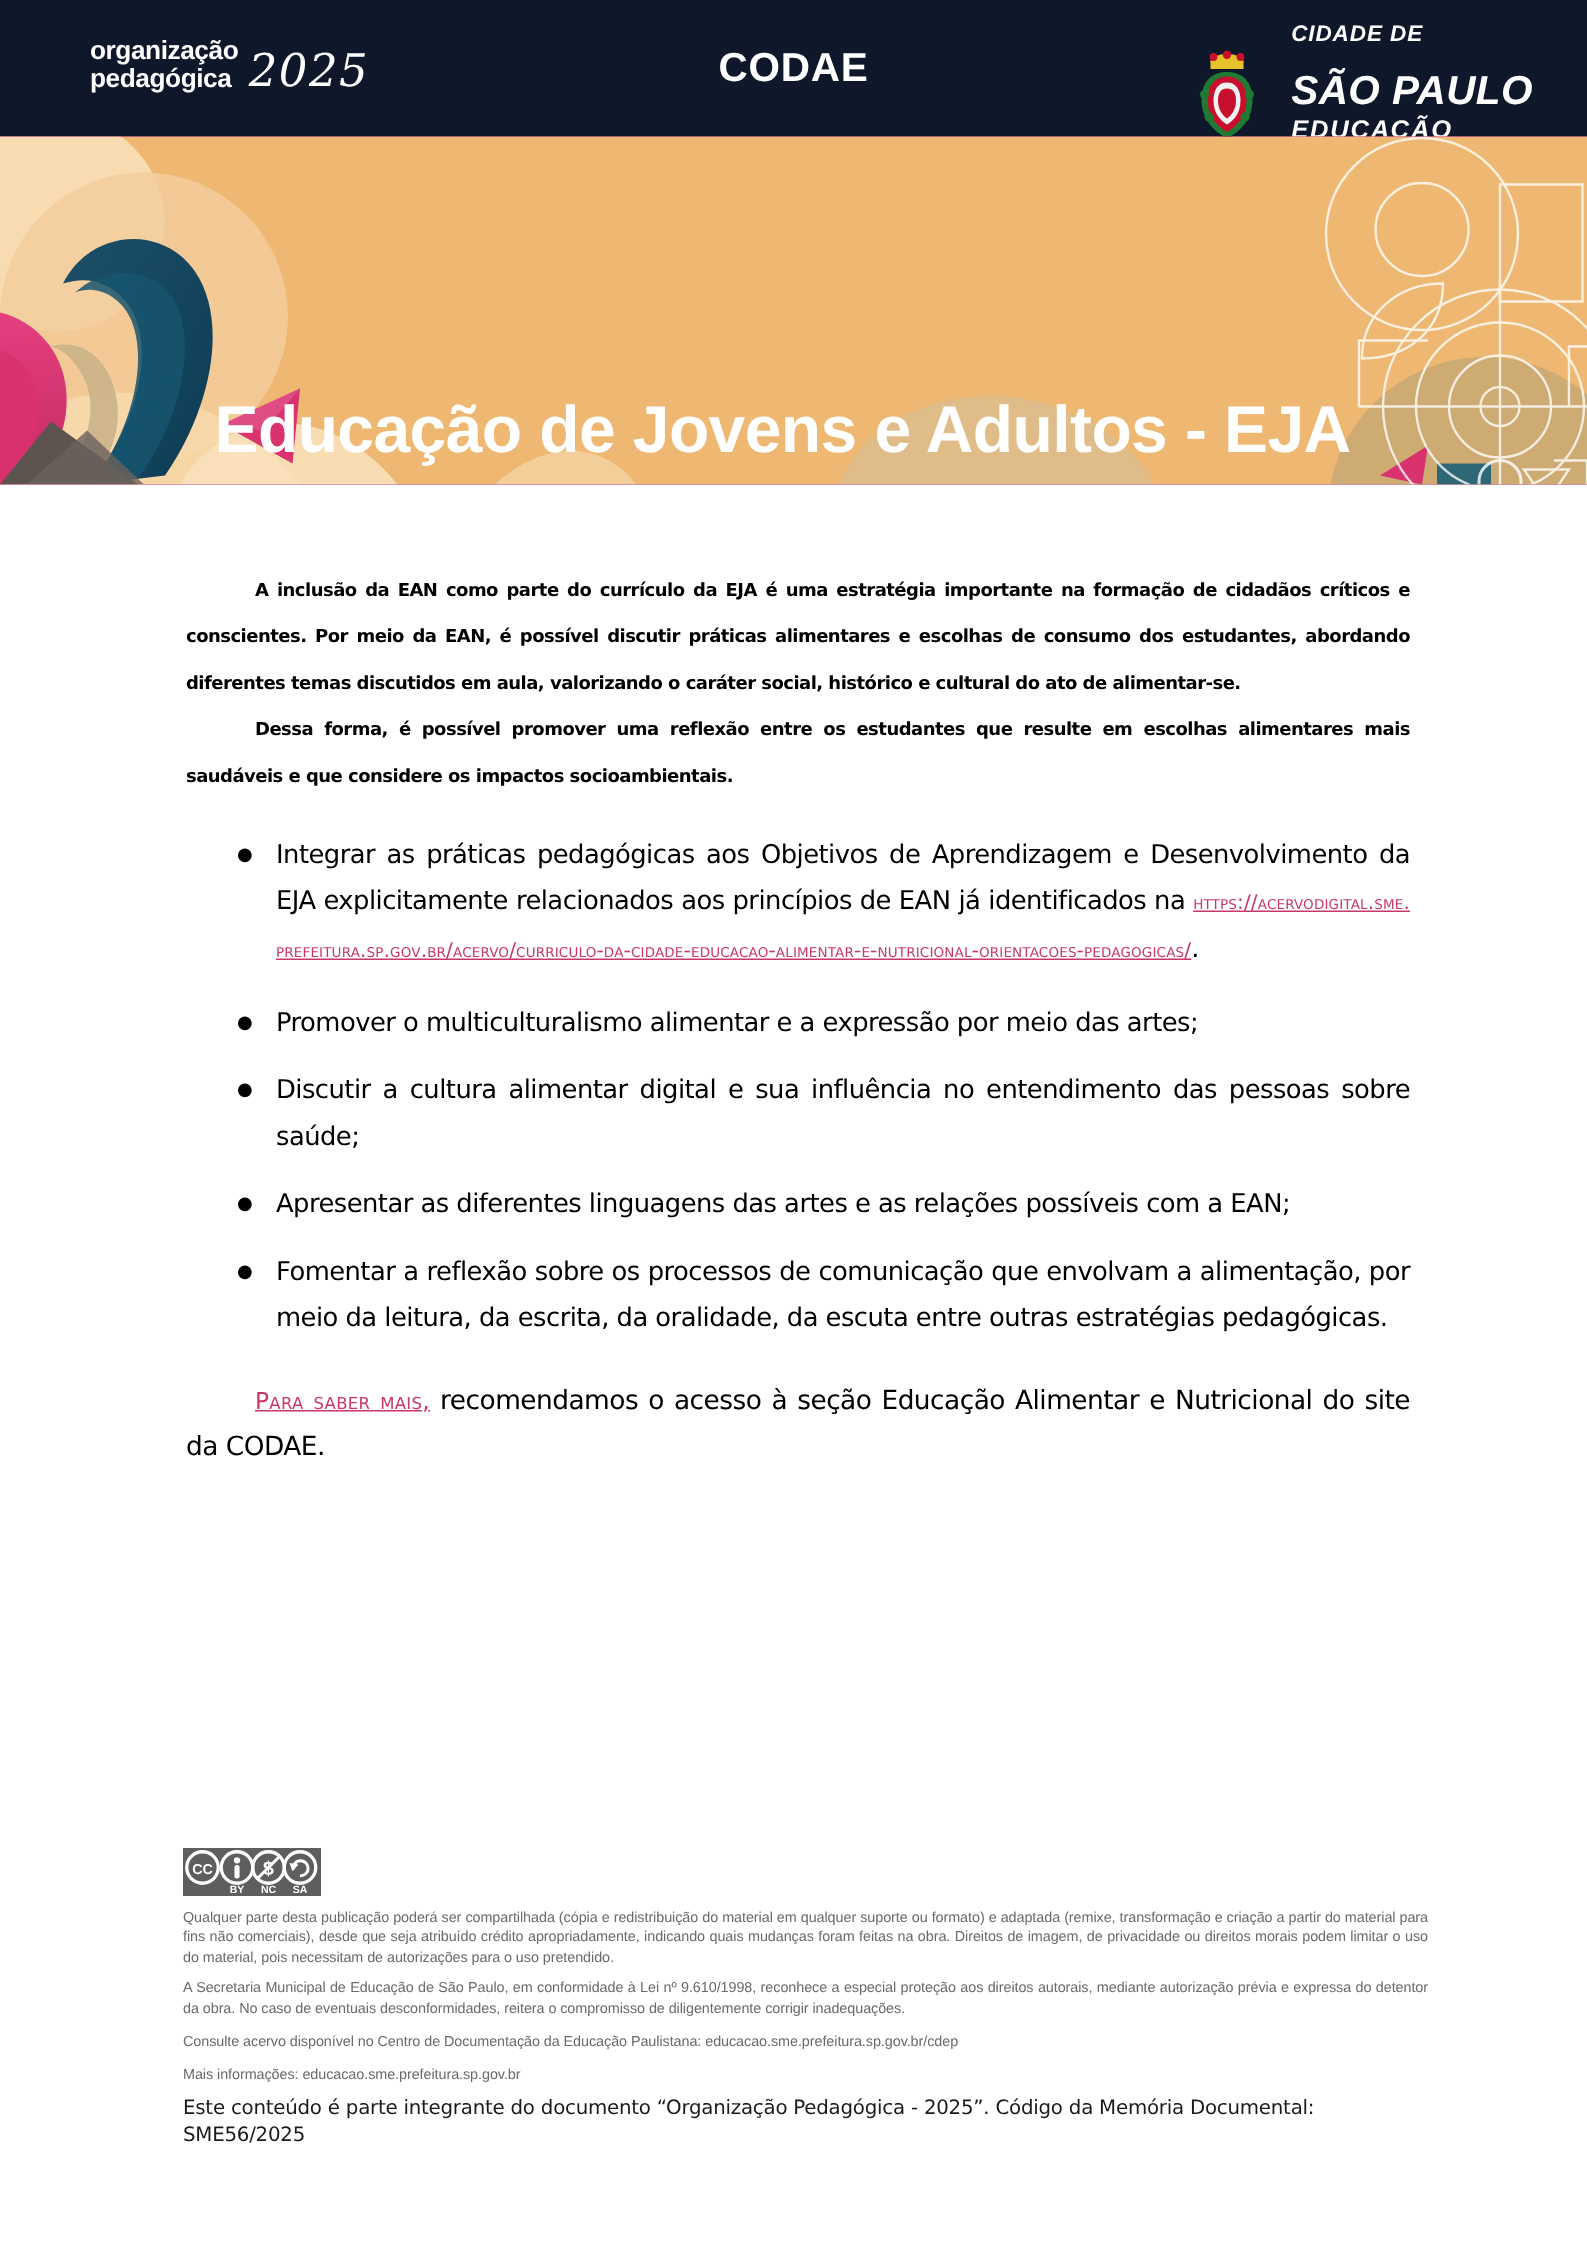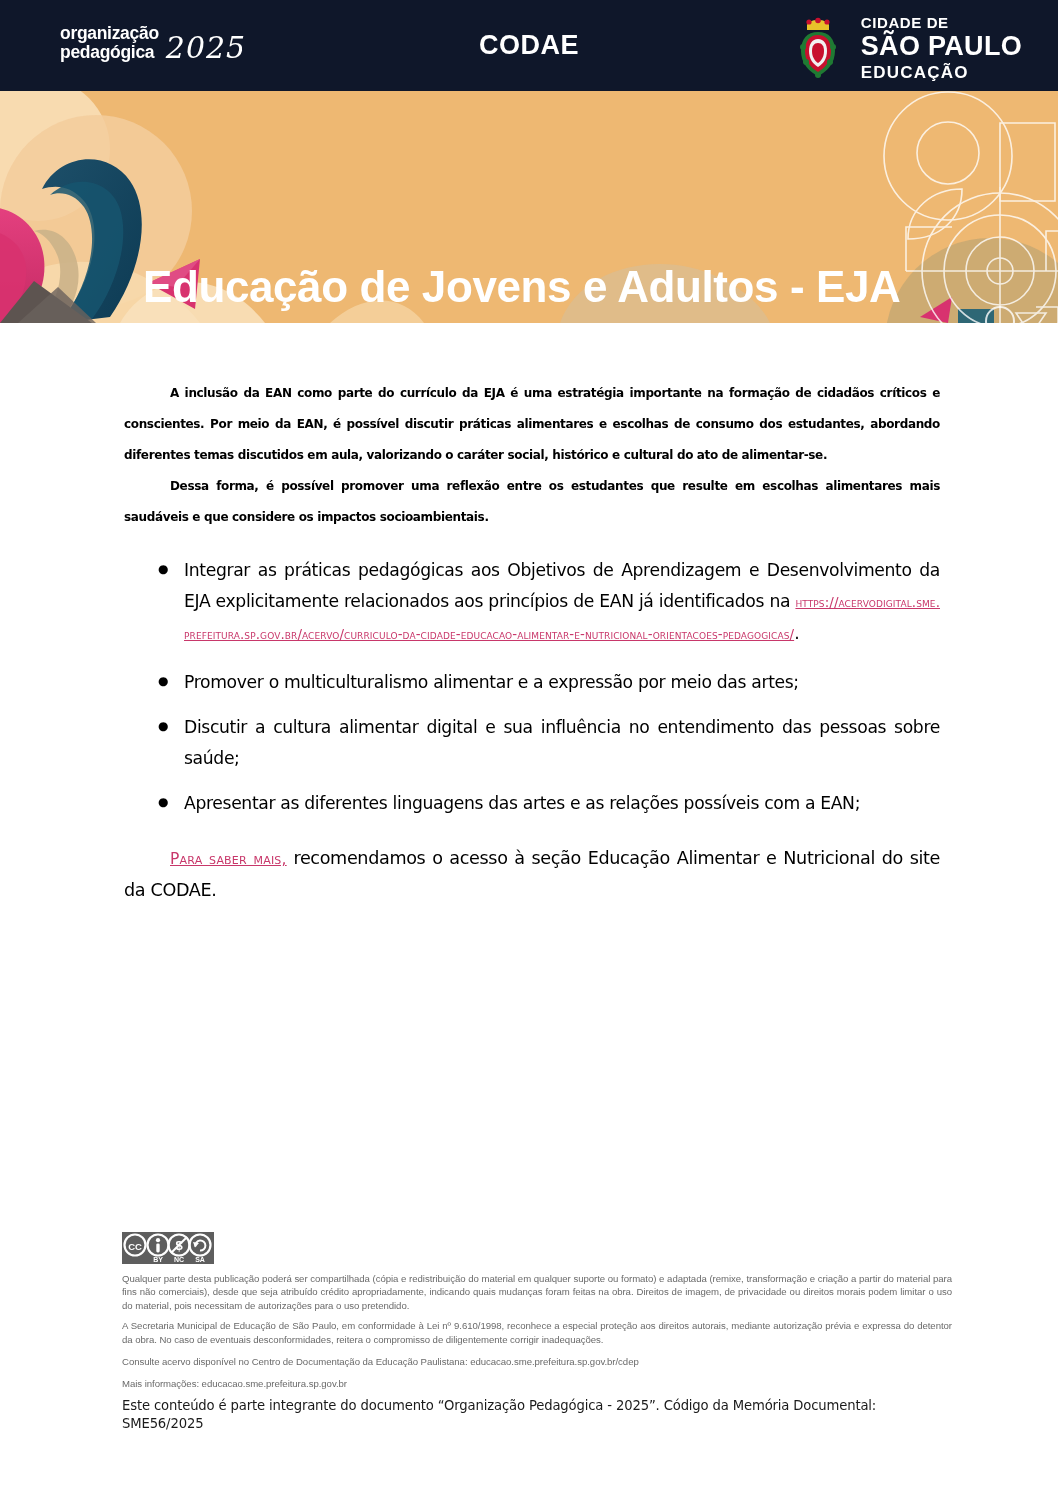--- a/index.html
+++ b/index.html
@@ -64,27 +64,28 @@
     font-size: 27px;
     font-weight: bold;
     letter-spacing: 0.5px;
   }
 
   .brand-sp {
     position: absolute;
     right: 36px;
     top: 15px;
     display: flex;
-    align-items: center;
+    align-items: flex-end;
     gap: 22px;
+    font-style: italic;
   }
   .sp-crest { width: 42px; height: 62px; display: block; }
   .sp-words { color: #ffffff; line-height: 1; }
   .sp-l1 { font-size: 15px; font-weight: bold; letter-spacing: 0.6px; }
-  .sp-l2 { font-size: 27px; font-weight: bold; letter-spacing: 0.3px; margin-top: 3px; }
+  .sp-l2 { font-size: 27px; font-weight: bold; letter-spacing: 0.3px; margin-top: 17px; }
   .sp-l3 { font-size: 17px; font-weight: bold; letter-spacing: 1.2px; margin-top: 4px; }
 
   
   .hero {
     position: absolute;
     left: 0; top: 91px;
     width: 1058px;
     height: 232px;
     background: #be185d;
     overflow: hidden;
@@ -331,20 +332,23 @@
     </li>
     <li class="tight">
       <span> Promover o multiculturalismo alimentar e a expressão por meio das artes;</span>
     </li>
     <li class="tight">
       <span>Discutir a cultura alimentar digital e sua influência no entendimento das pessoas sobre saúde;</span>
     </li>
     <li class="tight">
       <span>Apresentar as diferentes linguagens das artes e as relações possíveis com a EAN;</span>
     </li>
+    <li>
+      <span>Fomentar a reflexão sobre os processos de comunicação que envolvam a alimentação, por meio da leitura, da escrita, da oralidade, da escuta entre outras estratégias pedagógicas.</span>
+    </li>
   </ul>
 
   <p class="closing"><span class="saber-mais">Para saber mais,</span><span> recomendamos o acesso à seção Educação Alimentar e Nutricional do site da CODAE.</span></p>
 </div>
 
 <div class="footer">
 
   <svg class="cc-badge" width="92" height="32" viewBox="0 0 92 32">
     <rect x="0" y="0" width="92" height="32" fill="#5e5e5e"></rect>
     <circle cx="13" cy="13" r="10.5" fill="none" stroke="#ffffff" stroke-width="2.2"></circle>

